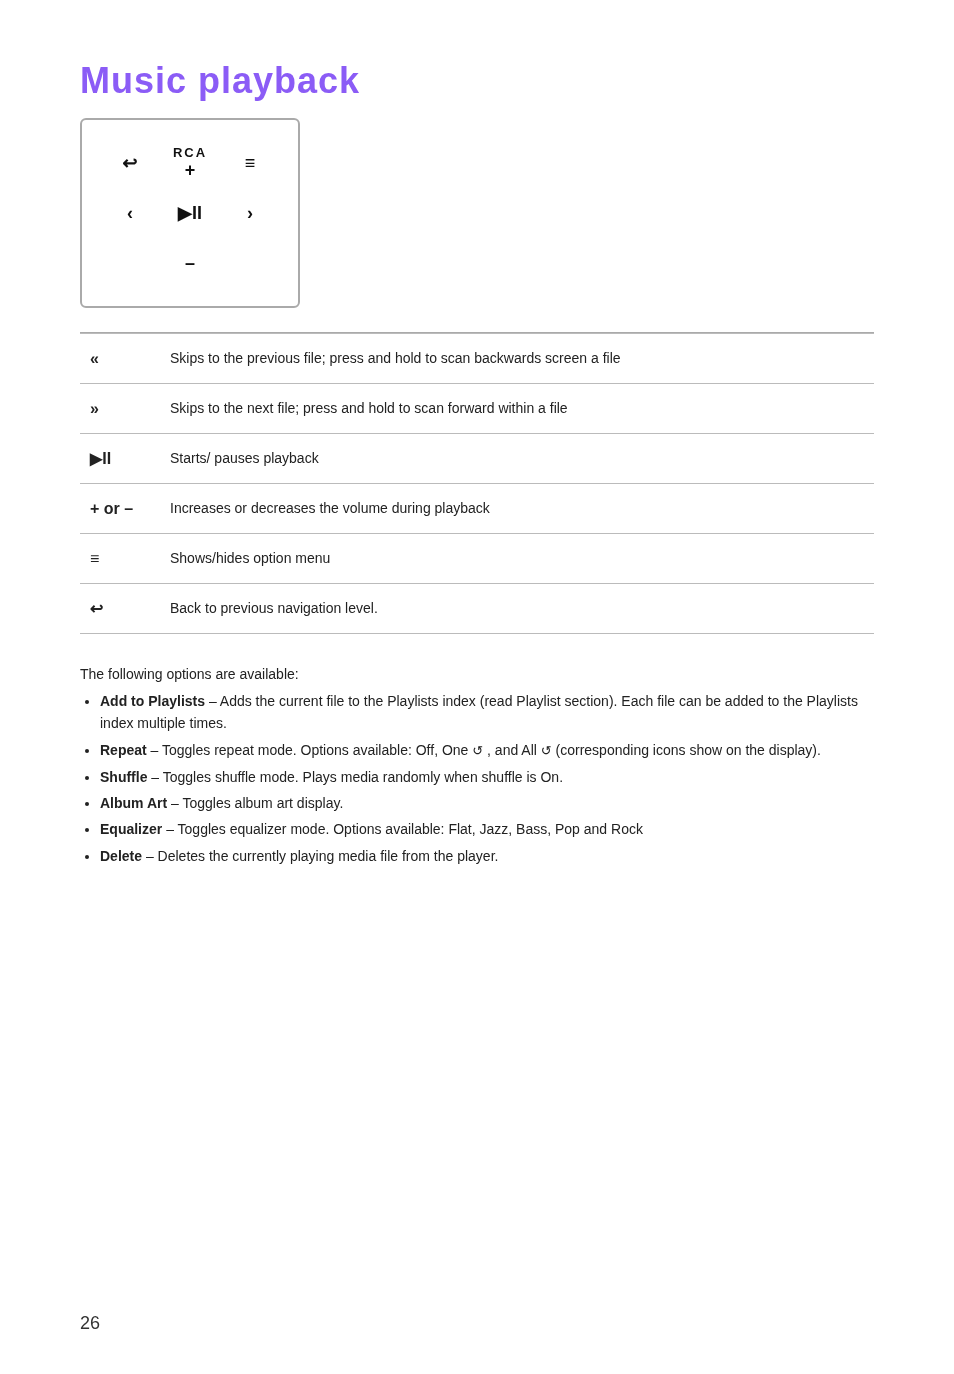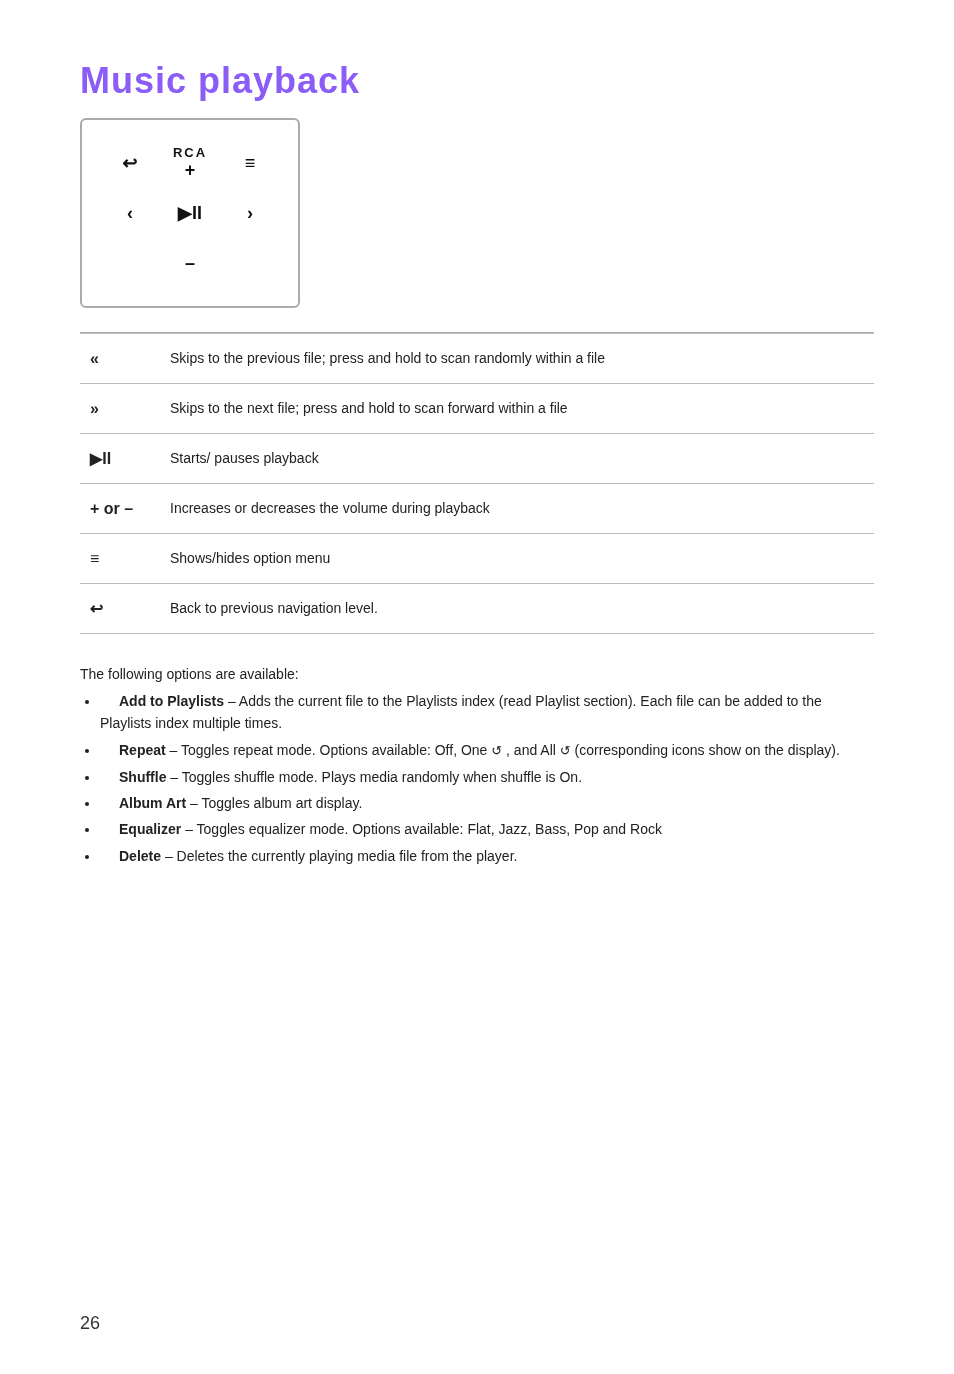--- a/index.html
+++ b/index.html
@@ -122,21 +122,20 @@
     }
 
     .option-list li {
       font-size: 14px;
       line-height: 1.6;
       margin-bottom: 4px;
     }
 
     .option-list li b {
       font-weight: bold;
-      margin-left: 19px;
     }
 
     
     .page-number {
       position: absolute;
       bottom: 40px;
       left: 80px;
       font-size: 18px;
       color: #333;
     }
@@ -171,21 +170,21 @@
     <div></div>
   </div>
 </div>
 
 <hr class="hr-top">
 
 <table class="control-table">
   <tbody id="controls-body">
   <tr>
         <td class="symbol" style="font-weight: bold; font-size: 16px;">«</td>
-        <td class="description">Skips to the previous file; press and hold to scan randomly within a file</td>
+        <td class="description">Skips to the previous file; press and hold to scan backwards screen a file</td>
       </tr>
       <tr>
         <td class="symbol" style="font-weight: bold; font-size: 16px;">»</td>
         <td class="description">Skips to the next file; press and hold to scan forward within a file</td>
       </tr>
       <tr>
         <td class="symbol" style="font-weight: bold; font-size: 16px;">▶II</td>
         <td class="description">Starts/ pauses playback</td>
       </tr>
       <tr>

